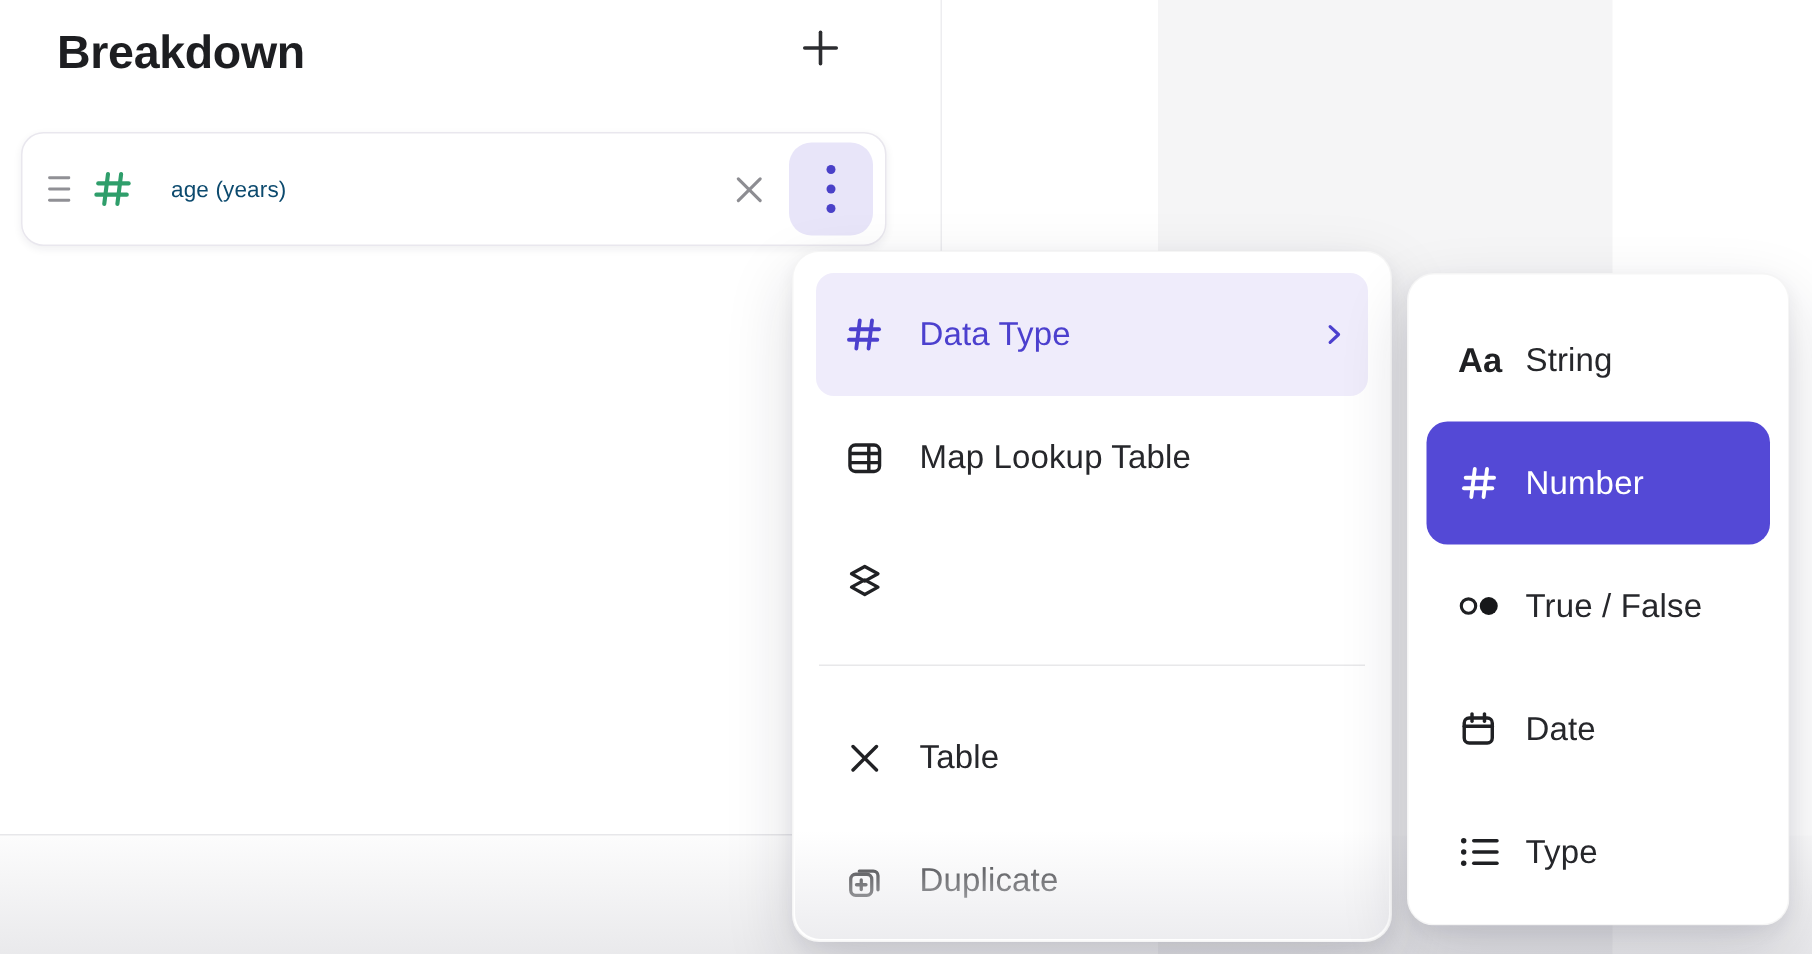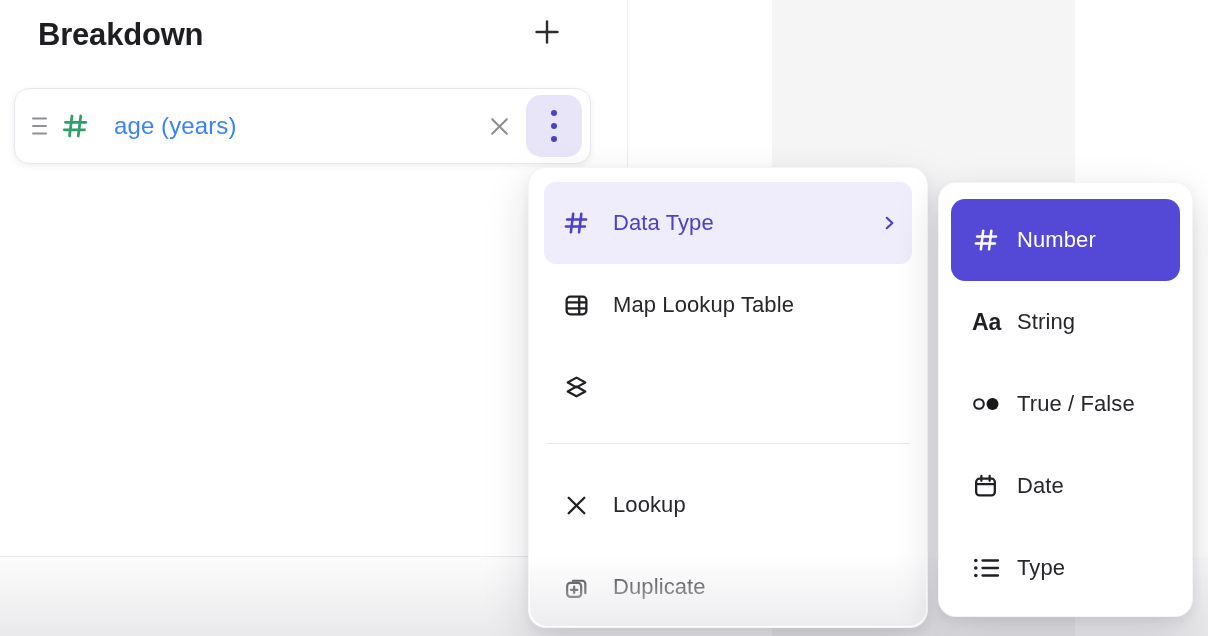--- a/index.html
+++ b/index.html
@@ -15,21 +15,21 @@
 
   
   .panel-title{position:absolute;left:38px;top:17px;font-size:31px;font-weight:700;color:#1d1e21;letter-spacing:-0.2px;z-index:4;}
   .add-button{position:absolute;left:530px;top:15px;width:34px;height:34px;display:flex;align-items:center;justify-content:center;cursor:pointer;z-index:4;background:none;border:none;padding:0;}
 
   
   .field-card{position:absolute;left:14px;top:88px;width:577px;height:76px;background:#fff;border:1px solid #e9e7ee;
     border-radius:15px;box-shadow:0 2px 6px rgba(30,30,60,0.07);display:flex;align-items:center;padding:0 8px 0 17px;box-sizing:border-box;z-index:4;}
   .drag-handle{display:flex;align-items:center;margin-right:13px;cursor:grab;}
   .field-type-icon{display:flex;align-items:center;margin-right:24px;}
-  .field-label{flex:1;font-size:24px;font-weight:500;color:#3b82f6;letter-spacing:0.1px;}
+  .field-label{flex:1;font-size:15px;font-weight:500;color:#0c4a6e;letter-spacing:0.1px;}
   .close-btn{width:32px;height:32px;display:flex;align-items:center;justify-content:center;margin-right:11px;cursor:pointer;background:none;border:none;padding:0;}
   .dots-btn{width:56px;height:62px;border-radius:15px;background:#e8e5f9;display:flex;flex-direction:column;align-items:center;justify-content:center;gap:6.5px;cursor:pointer;border:none;padding:0;}
   .dots-btn .dot{width:6.5px;height:6.5px;border-radius:50%;background:#4a41c8;}
 
   
   .context-menu{position:absolute;left:528px;top:167px;width:400px;height:461px;background:#fff;border:1px solid rgba(0,0,0,0.04);
     border-radius:18px;box-shadow:0 18px 45px rgba(25,25,50,0.15),0 4px 12px rgba(25,25,50,0.06);
     padding:14px 15px 0;box-sizing:border-box;z-index:5;}
   .context-menu::after{content:"";position:absolute;left:1px;right:1px;bottom:1px;height:72px;border-radius:0 0 17px 17px;
     background:linear-gradient(180deg,rgba(255,255,255,0),rgba(235,235,238,0.9));pointer-events:none;}
@@ -144,52 +144,52 @@
       </span>
     </div>
     <div class="cm-divider"></div>
     <div class="cm-row">
       <span class="cm-icon">
         <svg width="25" height="25" viewBox="0 0 24 24" fill="none" stroke="#202124" stroke-width="2.2" stroke-linecap="round">
           <line x1="4.5" y1="4.5" x2="19.5" y2="19.5"></line>
             <line x1="19.5" y1="4.5" x2="4.5" y2="19.5"></line>
         </svg>
       </span>
-      <span class="cm-label">Lookup</span>
+      <span class="cm-label">Table</span>
     </div>
     <div class="cm-row">
       <span class="cm-icon">
         <svg width="27" height="27" viewBox="0 0 26 26" fill="none" stroke="#202124" stroke-width="2.1" stroke-linecap="round" stroke-linejoin="round">
           <path d="M9.5 6.5 h9 a3 3 0 0 1 3 3 v9"></path>
           <rect x="4" y="8.5" width="13.5" height="13.5" rx="3.2" fill="#ffffff"></rect>
           <line x1="10.75" y1="12.2" x2="10.75" y2="18.3"></line>
           <line x1="7.7" y1="15.25" x2="13.8" y2="15.25"></line>
         </svg>
       </span>
       <span class="cm-label">Duplicate</span>
     </div>
   </div>
 
   <div class="submenu">
+    <div class="sm-row">
+      <span class="sm-icon">
+        <span class="sm-icon-text">Aa</span>
+      </span>
+      <span class="sm-label">String</span>
+    </div>
     <div class="sm-row selected">
       <span class="sm-icon">
         <svg width="28" height="28" viewBox="0 0 24 24" fill="none" stroke="#ffffff" stroke-width="2.2" stroke-linecap="round">
           <line x1="9.6" y1="4" x2="7.6" y2="20"></line>
             <line x1="16.6" y1="4" x2="14.6" y2="20"></line>
           <line x1="4.4" y1="9" x2="20.6" y2="9"></line>
             <line x1="3.4" y1="15" x2="19.6" y2="15"></line>
         </svg>
       </span>
       <span class="sm-label">Number</span>
-    </div>
-    <div class="sm-row">
-      <span class="sm-icon">
-        <span class="sm-icon-text">Aa</span>
-      </span>
-      <span class="sm-label">String</span>
     </div>
     <div class="sm-row">
       <span class="sm-icon">
         <svg width="29" height="24" viewBox="0 0 29 24" fill="none">
           <circle cx="7" cy="12" r="4.8" stroke="#1f2023" stroke-width="2.1"></circle>
           <circle cx="20.5" cy="12" r="6" fill="#17181a"></circle>
         </svg>
       </span>
       <span class="sm-label">True / False</span>
     </div>

